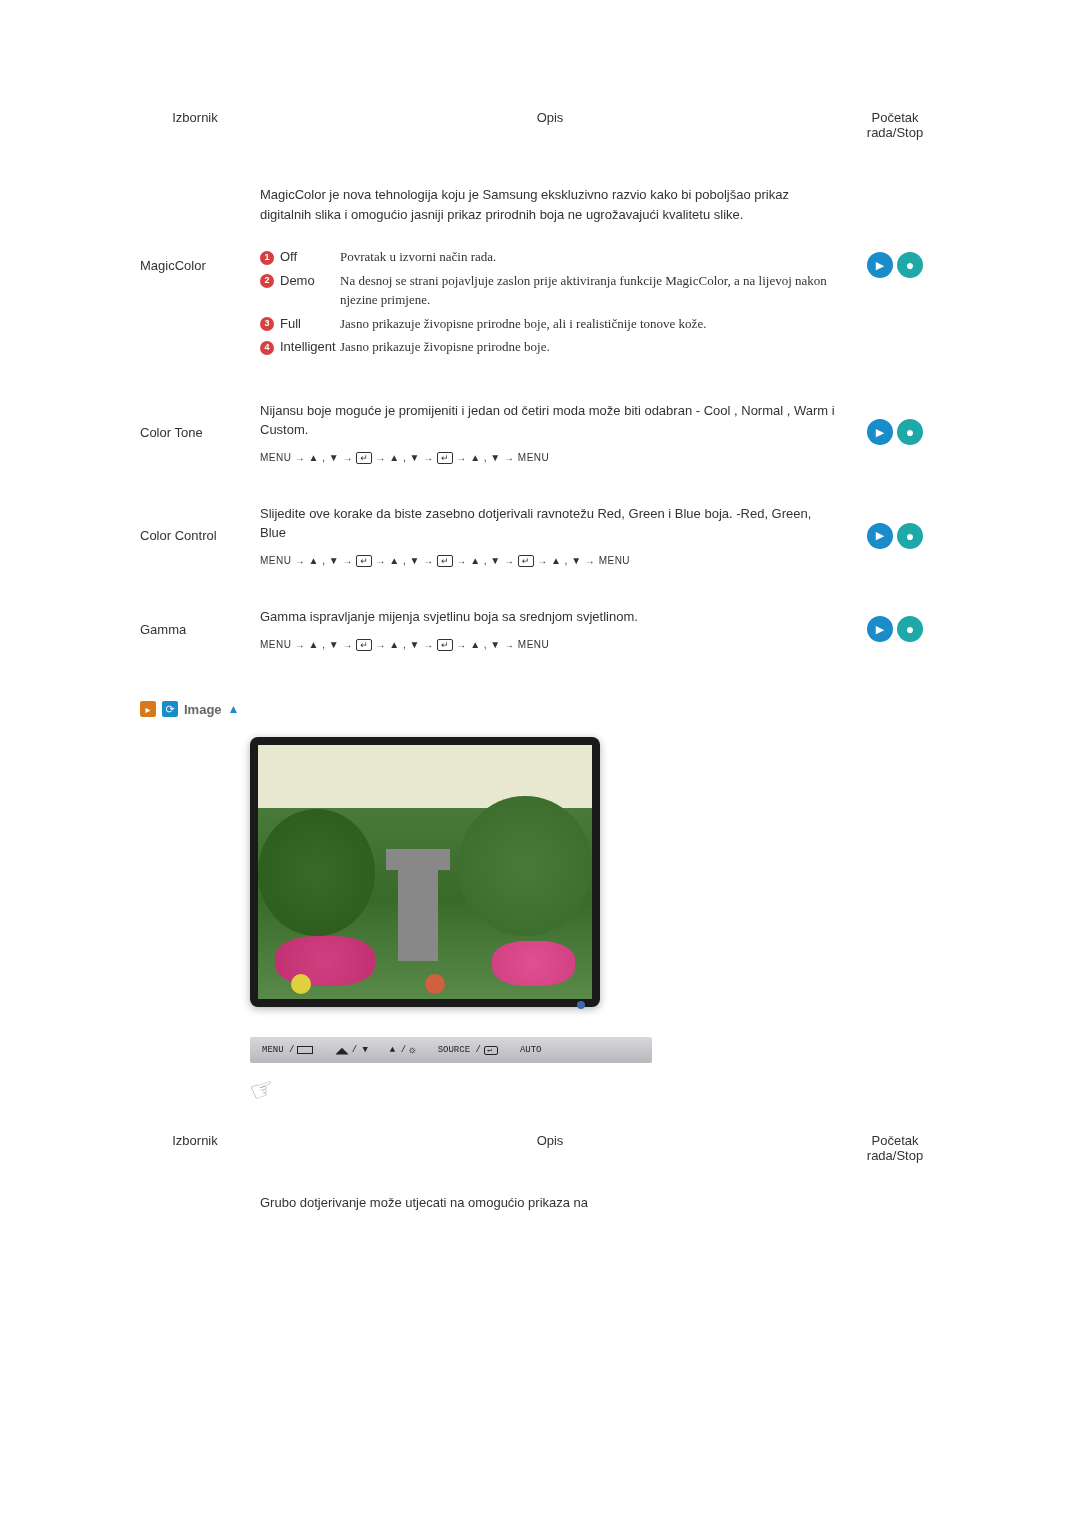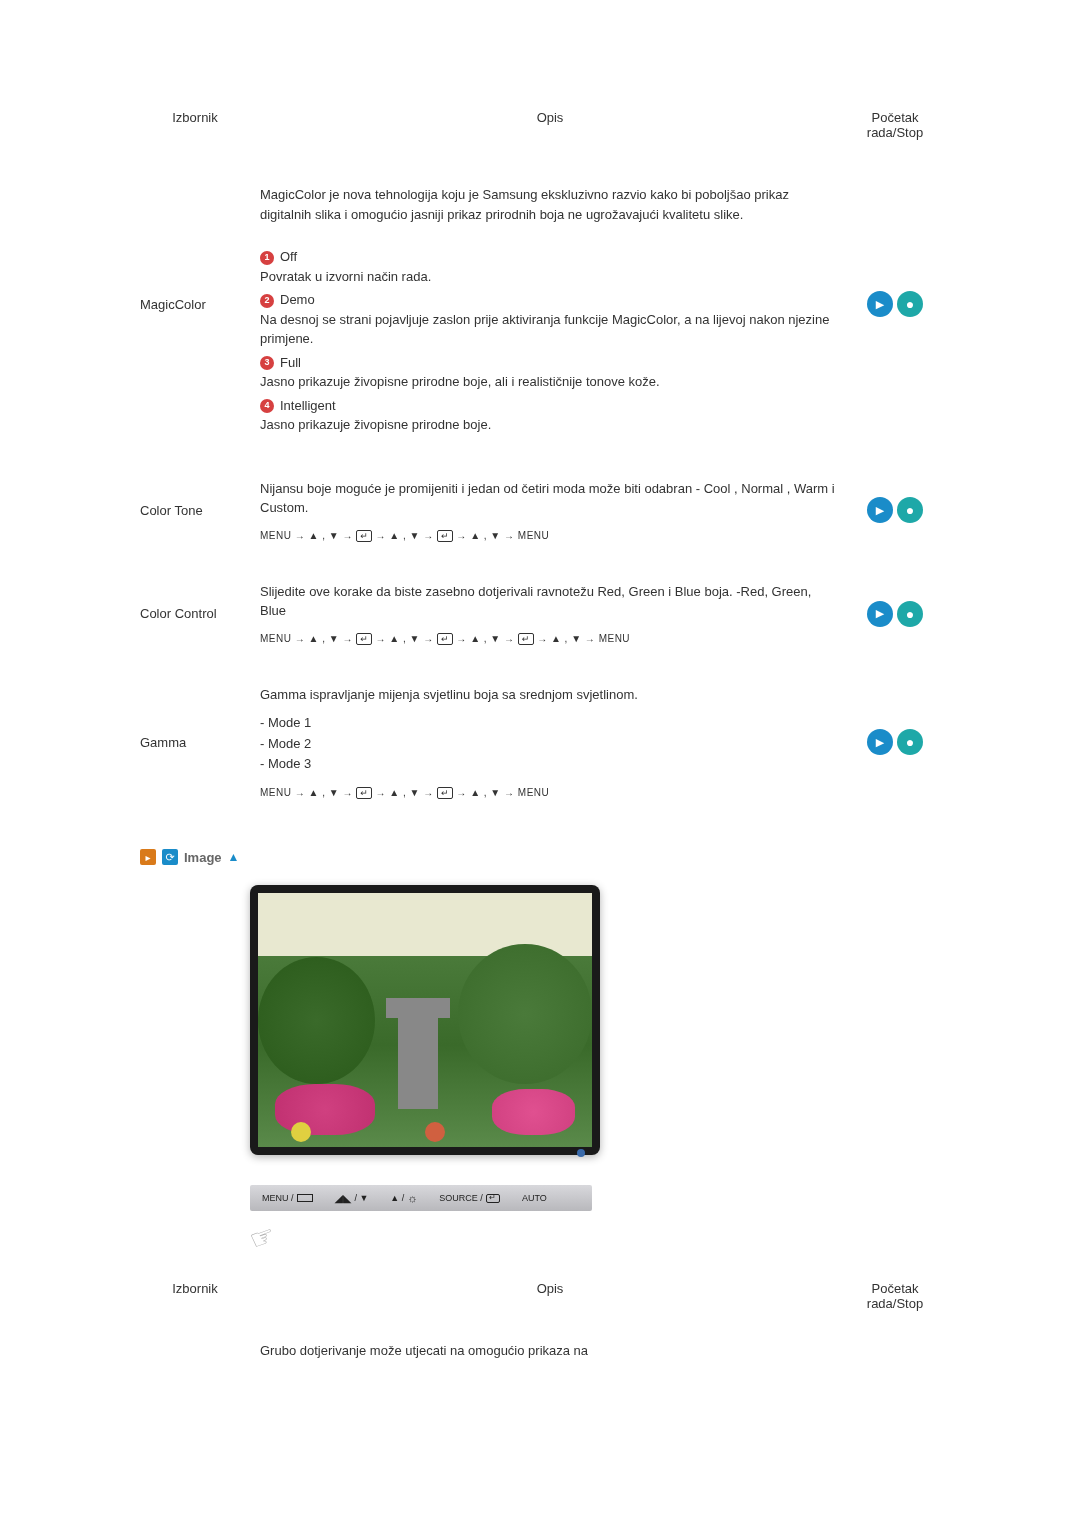--- a/index.html
+++ b/index.html
@@ -29,23 +29,23 @@
     .play-icon { background: #1a8cc9; }
     .record-icon { background: #1ea8a8; }
     .play-icon::before { content: "▶"; font-size: 11px; }
     .record-icon::before { content: "●"; font-size: 14px; }
     .num-badge {
       display: inline-flex; width: 14px; height: 14px; border-radius: 50%;
       background: #d64040; color: white; font-size: 9px; font-weight: bold;
       align-items: center; justify-content: center; margin-right: 6px;
       vertical-align: middle;
     }
-    .option-row { display: flex; margin-bottom: 4px; line-height: 1.5; flex-direction: column; }
+    .option-row { display: flex; margin-bottom: 4px; line-height: 1.5; }
     .option-label { width: 80px; flex-shrink: 0; }
-    .option-desc { flex: 1; }
+    .option-desc { flex: 1; font-family: Liberation Serif, serif; }
     .options-block { margin-top: 8px; }
     .nav-sequence { font-size: 10px; margin-top: 12px; letter-spacing: 0.5px; }
     .enter-key {
       display: inline-block; border: 1px solid #333; padding: 0 3px;
       font-size: 9px; border-radius: 2px; vertical-align: middle;
     }
     .section-header { display: flex; align-items: center; gap: 6px; margin: 30px 0 20px 0; }
     .sh-icon-a {
       width: 16px; height: 16px; background: #d97a1a; border-radius: 2px;
       display: inline-flex; align-items: center; justify-content: center;
@@ -73,25 +73,26 @@
     .garden-bush-1 { position: absolute; top: 25%; left: 0; width: 35%; height: 50%; background: radial-gradient(circle, #3a6a2a, #2a5a1a); border-radius: 50%; }
     .garden-bush-2 { position: absolute; top: 20%; right: 0; width: 40%; height: 55%; background: radial-gradient(circle, #4a7a3a, #3a6a2a); border-radius: 50%; }
     .garden-pagoda { position: absolute; bottom: 15%; left: 42%; width: 12%; height: 40%; background: #888; }
     .garden-pagoda::before { content: ""; position: absolute; top: -10%; left: -30%; width: 160%; height: 20%; background: #888; }
     .garden-flowers-1 { position: absolute; bottom: 5%; left: 5%; width: 30%; height: 20%; background: radial-gradient(circle, #d04080, #c03070); border-radius: 40%; }
     .garden-flowers-2 { position: absolute; bottom: 5%; right: 5%; width: 25%; height: 18%; background: radial-gradient(circle, #e05090, #d04080); border-radius: 40%; }
     .garden-lantern-1 { position: absolute; bottom: 2%; left: 10%; width: 20px; height: 20px; background: #e0d040; border-radius: 50%; }
     .garden-lantern-2 { position: absolute; bottom: 2%; left: 50%; width: 20px; height: 20px; background: #d06040; border-radius: 50%; }
     .monitor-button { position: absolute; bottom: -2px; right: 15px; width: 8px; height: 8px; background: #3a6aaa; border-radius: 50%; }
     .button-bar {
-      width: 342px; height: 26px; margin: 0 0 10px 110px;
+      width: 402px; height: 26px; margin: 0 0 10px 110px;
       background: linear-gradient(to bottom, #d8d8dc, #b8b8bc);
       display: flex; align-items: center; padding: 0 12px;
       font-size: 9px; color: #222; gap: 22px;
       border-radius: 2px;
+      font-family: Liberation Mono, monospace;
     }
     .button-bar-item { display: inline-flex; align-items: center; gap: 3px; }
     .bb-icon-rect { display: inline-block; width: 16px; height: 8px; border: 1px solid #222; }
     .bb-icon-sun::after { content: "☼"; font-size: 11px; }
     .bb-icon-source { display: inline-block; width: 14px; height: 9px; border: 1px solid #222; border-radius: 2px; position: relative; }
     .bb-icon-source::after { content: "↵"; position: absolute; left: 2px; top: -2px; font-size: 8px; }
     .pointer-hand {
       width: 40px; height: 30px; margin-left: 110px;
       position: relative;
     }
@@ -171,25 +172,20 @@
       <span class="play-icon"></span>
       <span class="record-icon"></span>
     </div>
   </div>
 </div>
 
 <div class="section">
   <div class="col-izbornik">Gamma</div>
   <div class="col-opis section-body">
     <div style="line-height:1.5;">Gamma ispravljanje mijenja svjetlinu boja sa srednjom svjetlinom.</div>
-    <div class="modes-list">
-      <div>- Mode 1</div>
-      <div>- Mode 2</div>
-      <div>- Mode 3</div>
-    </div>
     <div class="nav-sequence">
       <span>MENU → </span><span>▲ , ▼</span><span> → </span><span class="enter-key">↵</span><span> → </span><span>▲ , ▼</span><span> → </span><span class="enter-key">↵</span><span> → </span><span>▲ , ▼</span><span> → MENU</span>
     </div>
   </div>
   <div class="col-action">
     <div class="action-icons">
       <span class="play-icon"></span>
       <span class="record-icon"></span>
     </div>
   </div>

